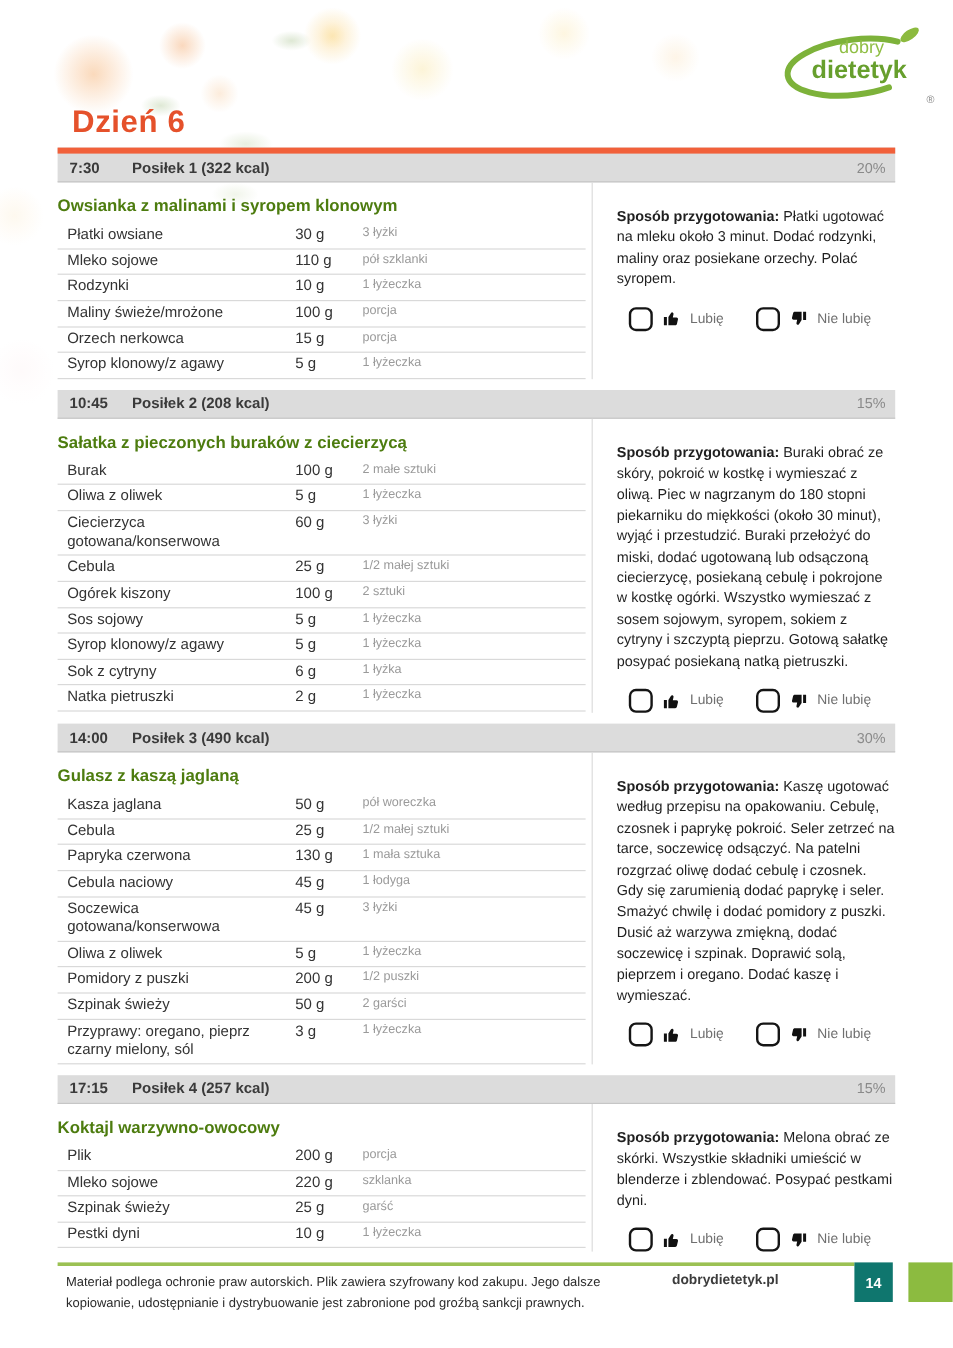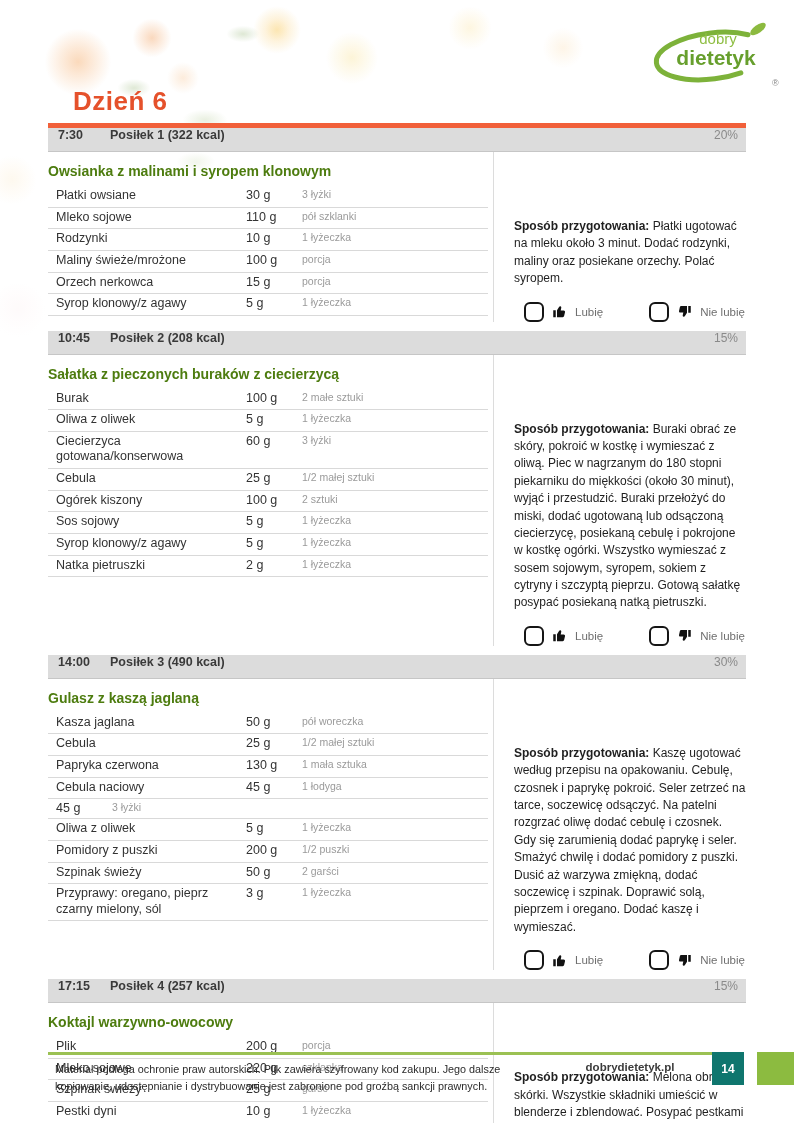--- a/index.html
+++ b/index.html
@@ -36,74 +36,74 @@
       radial-gradient(circle 34px at 12px 180px, rgba(244,190,90,.25), rgba(244,190,90,0) 72%);
   }
 
   
   .logo { position:absolute; top:20px; left:652px; width:130px; height:74px; z-index:3; }
 
   
   .content { position:relative; z-index:2; padding:86px 48px 0 48px; }
 
   .page-title {
-    margin-left:25px;
+    margin-left:12px;
     font-size:26px; font-weight:bold; color:#E5512B;
     letter-spacing:.5px; margin-bottom:6px;
   }
 
   .meal { margin-bottom:9px; }
   .meal-header {
     height:24px; background:#dcdcdc;
     border-bottom:1px solid #c6c6c6;
-    display:flex; 
+    display:flex; align-items:center;
     font-size:12.5px; font-weight:bold; color:#3a3a3a;
   }
   .meal-header.first { border-top:5px solid #F1603A; height:29px; }
   .meal-time { width:62px; padding-left:10px; }
   .meal-percent { margin-left:auto; padding-right:8px; font-weight:normal; color:#8a8a8a; font-size:12px; }
 
   .meal-body { display:flex; }
   .meal-left { width:446px; border-right:1px solid #dcdcdc; padding-right:5px; }
-  .meal-right { flex:1; padding:20px 0 0 20px;margin-top:46px; }
+  .meal-right { flex:1; padding:20px 0 0 20px; }
 
   .dish-title { font-size:14px; font-weight:bold; color:#4d7c0f; margin:11px 0 7px 0; }
 
   .ing-table { }
   .ing-row {
     display:flex; 
     border-bottom:1px solid #d9d9d9;
     padding:2px 0 3px 8px; min-height:19px;
   }
   .ing-name  { width:190px; font-size:12.5px; color:#333; line-height:1.25; padding-right:6px; }
   .ing-amount{ width:56px;  font-size:12.5px; color:#333; }
   .ing-measure{ flex:1; font-size:10.5px; color:#9a9a9a; }
 
   .prep { font-size:12px; line-height:1.45; color:#1f1f1f; }
   .prep b { font-weight:bold; }
 
-  .likes { display:flex; align-items:center; gap:46px; margin:14px 0 0 10px; }
+  .likes { display:flex; align-items:center; gap:27px; margin:14px 0 0 10px; }
   .like-group { display:flex; align-items:center; gap:8px; }
   .checkbox {
     width:20px; height:20px; border:2px solid #151515; border-radius:6px;
     background:#fff; flex:0 0 auto; cursor:pointer;
   }
   .thumb { width:15px; height:15px; fill:#111; }
   .thumb.down { transform:rotate(180deg); }
   .like-label { font-size:11.5px; color:#6f6f6f; }
 
   
   .footer { position:absolute; top:1048px; left:0; width:676px; height:75px; z-index:2; }
   .footer-line { position:absolute; top:4px; left:48px; width:664px; height:3px; background:#9BC153; }
   .footer-copy {
     position:absolute; top:13px; left:55px; width:505px;
     font-size:10.8px; line-height:1.55; color:#2b2b2b;
   }
   .footer-site {
-    position:absolute; top:13px; left:560px; width:140px; text-align:center;
+    position:absolute; top:13px; left:560px; width:140px; text-align:left;
     font-size:11.5px; font-weight:bold; color:#3c3c3c;
   }
   .page-box {
     position:absolute; top:4px; left:712px; width:32px; height:33px;
     background:#0f766e; color:#fff; font-size:12px; font-weight:bold;
     display:flex; align-items:center; justify-content:center;
   }
   .edge-box { position:absolute; top:4px; left:757px; width:37px; height:33px; background:#8CBB40; }
 </style>
 </head>
@@ -238,20 +238,25 @@
     <span class="ing-amount">5 g</span>
     <span class="ing-measure">1 łyżeczka</span>
   </div>
 
   <div class="ing-row">
     <span class="ing-name">Syrop klonowy/z agawy</span>
     <span class="ing-amount">5 g</span>
     <span class="ing-measure">1 łyżeczka</span>
   </div>
 
+  <div class="ing-row">
+    <span class="ing-name">Sok z cytryny</span>
+    <span class="ing-amount">6 g</span>
+    <span class="ing-measure">1 łyżka</span>
+  </div>
 
 
   <div class="ing-row">
     <span class="ing-name">Natka pietruszki</span>
     <span class="ing-amount">2 g</span>
     <span class="ing-measure">1 łyżeczka</span>
   </div>
 </div>
       </div>
       <div class="meal-right">
@@ -305,20 +310,21 @@
     <span class="ing-measure">1 mała sztuka</span>
   </div>
 
   <div class="ing-row">
     <span class="ing-name">Cebula naciowy</span>
     <span class="ing-amount">45 g</span>
     <span class="ing-measure">1 łodyga</span>
   </div>
 
   <div class="ing-row">
+    <span class="ing-name">Soczewica gotowana/konserwowa</span>
     <span class="ing-amount">45 g</span>
     <span class="ing-measure">3 łyżki</span>
   </div>
 
   <div class="ing-row">
     <span class="ing-name">Oliwa z oliwek</span>
     <span class="ing-amount">5 g</span>
     <span class="ing-measure">1 łyżeczka</span>
   </div>
 

